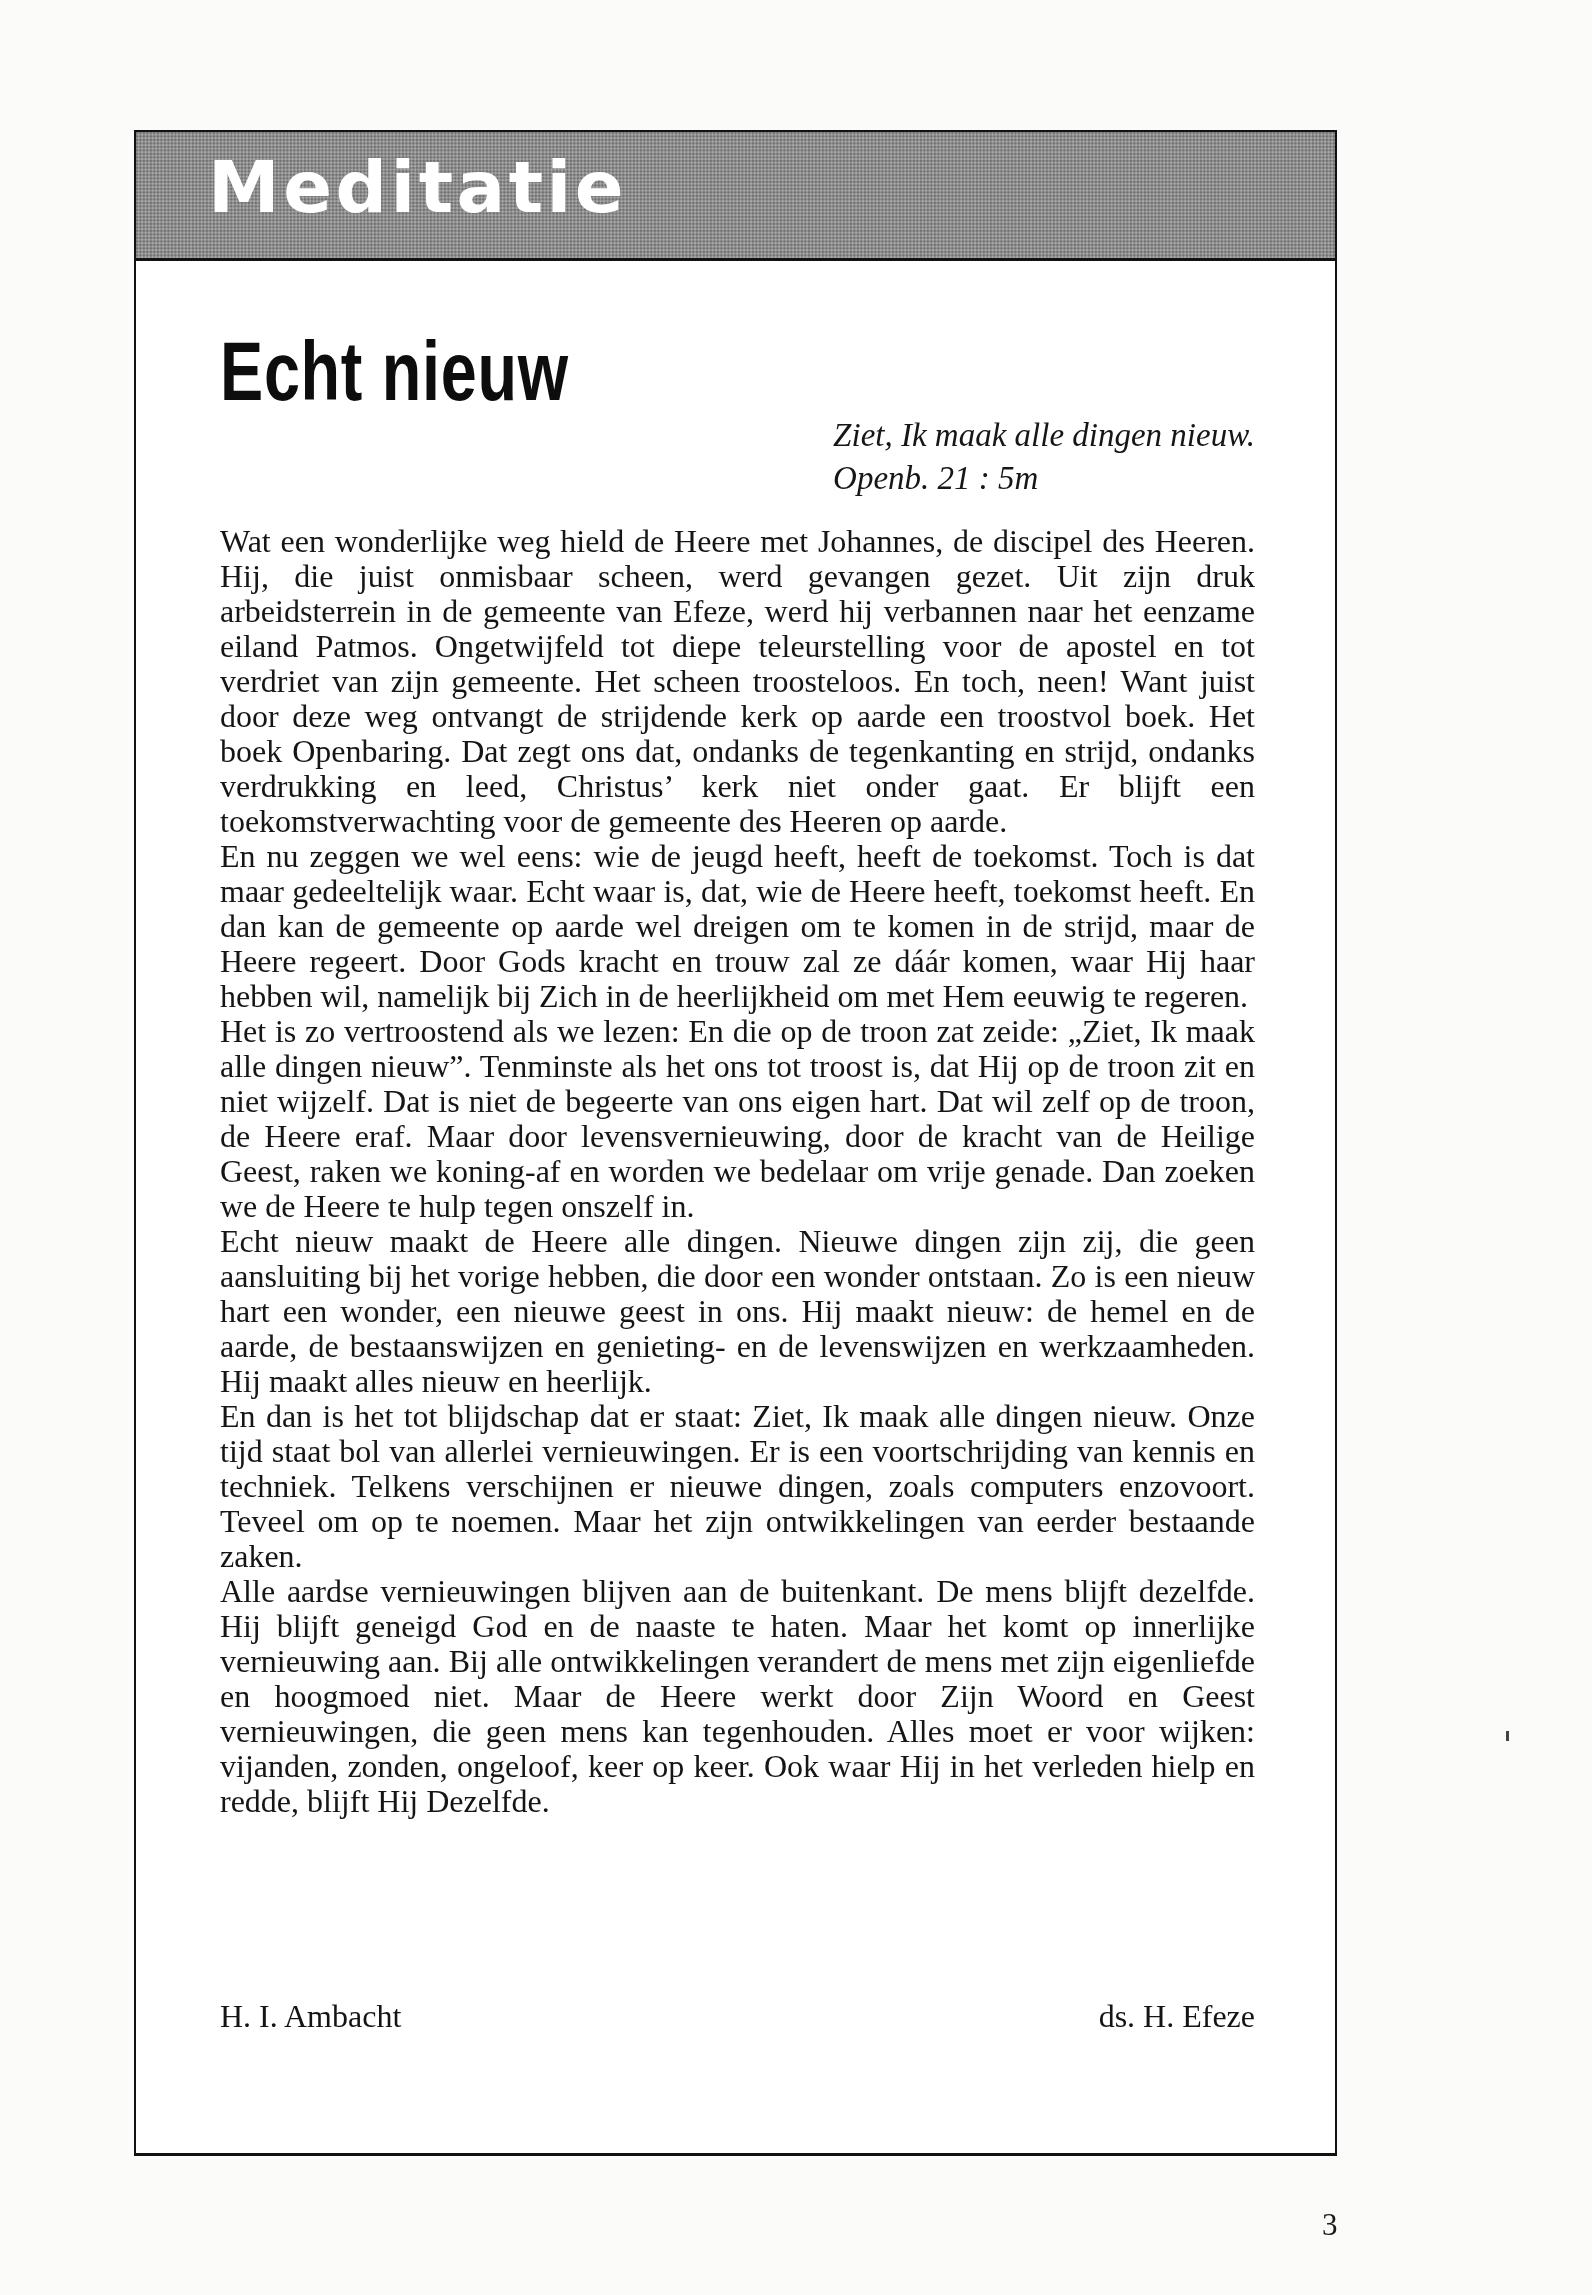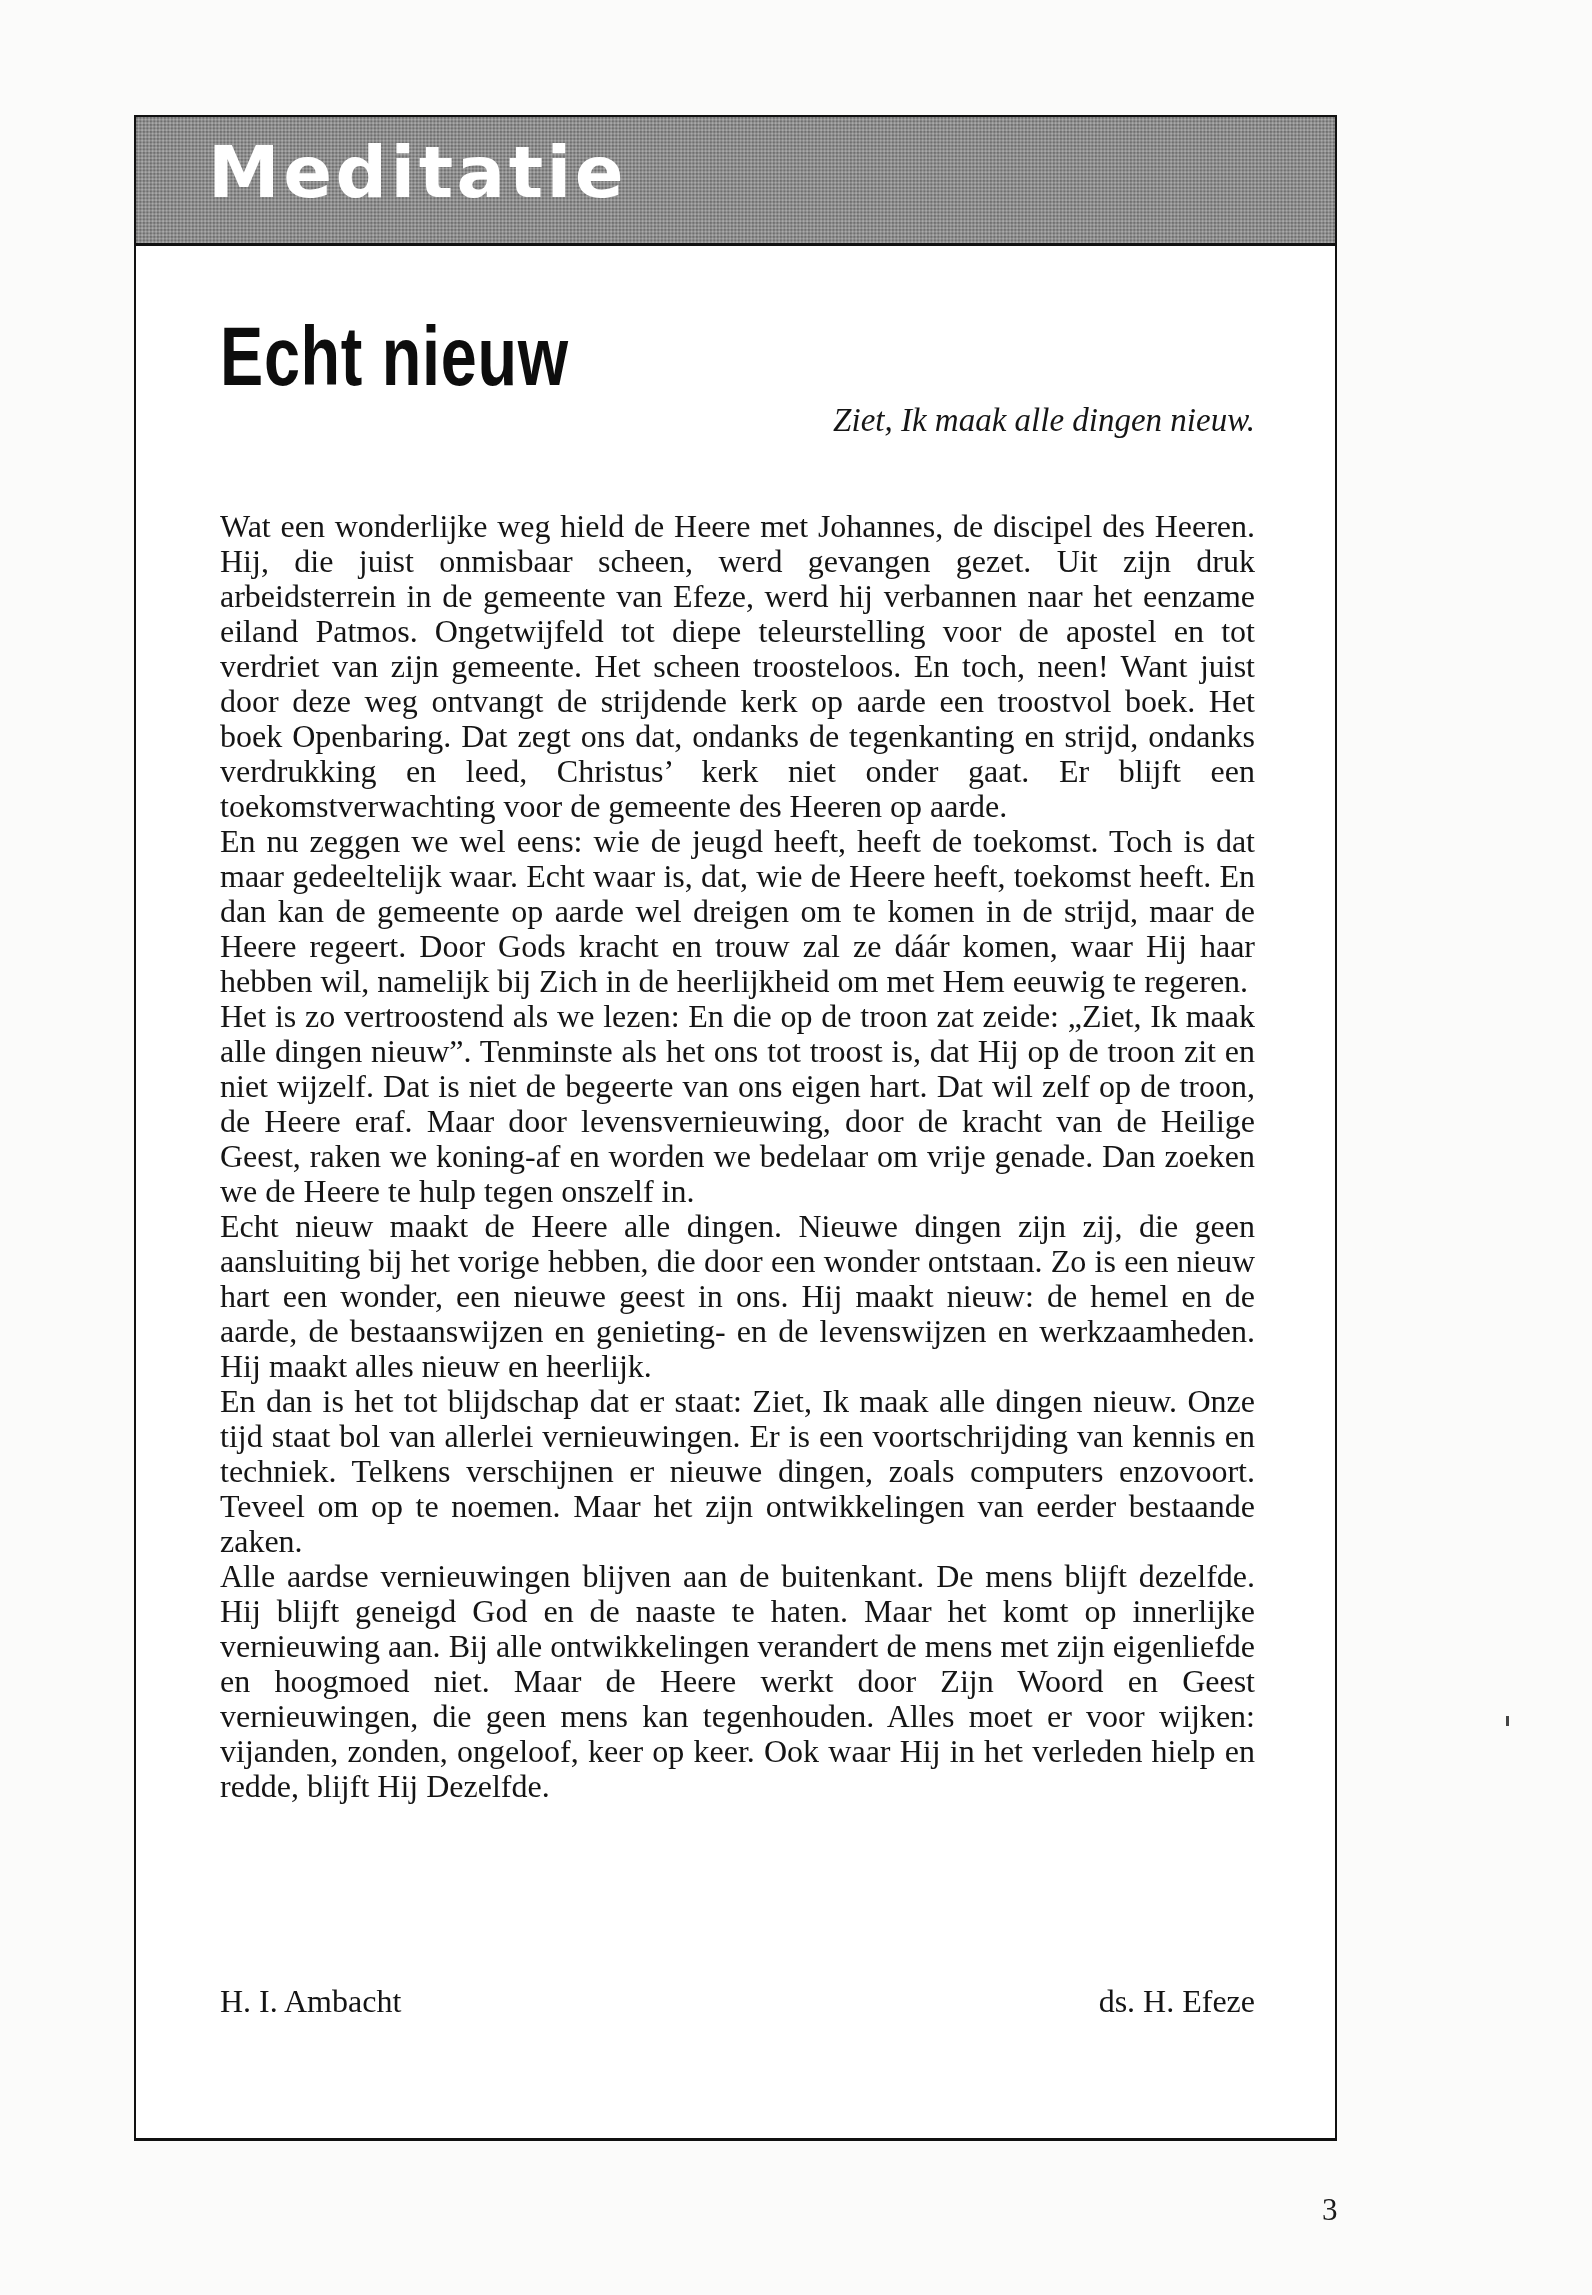--- a/index.html
+++ b/index.html
@@ -10,21 +10,21 @@
       width: 1592px;
       height: 2295px;
       background: #fbfbfa;
       position: relative;
       overflow: hidden;
       font-family: "Liberation Serif", "DejaVu Serif", serif;
       color: #141414;
     }
     .page {
       position: absolute;
-      left: 0; top: 0;
+      left: 0; top: 15px;
       width: 1592px; height: 1665px;
     }
     .frame {
       position: absolute;
       left: 134px;
       top: 115px;
       width: 1199px;
       height: 2021px;
       border: 2.6px solid #111;
       border-bottom-width: 3.5px;
@@ -123,20 +123,21 @@
 <div class="page">
   <div class="frame">
     <div class="banner">
       <div class="banner-title">Meditatie</div>
     </div>
 
     <div class="headline">Echt nieuw</div>
 
     <div class="epigraph">
       <div>Ziet, Ik maak alle dingen nieuw.</div>
+      <div>Openb. 21 : 5m</div>
     </div>
 
     <div class="body-text">
       <p>Wat een wonderlijke weg hield de Heere met Johannes, de discipel des Heeren. Hij, die juist onmisbaar scheen, werd gevangen gezet. Uit zijn druk arbeidsterrein in de gemeente van Efeze, werd hij verbannen naar het eenzame eiland Patmos. Ongetwijfeld tot diepe teleurstelling voor de apostel en tot verdriet van zijn gemeente. Het scheen troosteloos. En toch, neen! Want juist door deze weg ontvangt de strijdende kerk op aarde een troostvol boek. Het boek Openbaring. Dat zegt ons dat, ondanks de tegenkanting en strijd, ondanks verdrukking en leed, Christus’ kerk niet onder gaat. Er blijft een toekomstverwachting voor de gemeente des Heeren op aarde.</p>
       <p>En nu zeggen we wel eens: wie de jeugd heeft, heeft de toekomst. Toch is dat maar gedeeltelijk waar. Echt waar is, dat, wie de Heere heeft, toekomst heeft. En dan kan de gemeente op aarde wel dreigen om te komen in de strijd, maar de Heere regeert. Door Gods kracht en trouw zal ze dáár komen, waar Hij haar hebben wil, namelijk bij Zich in de heerlijkheid om met Hem eeuwig te regeren.</p>
       <p>Het is zo vertroostend als we lezen: En die op de troon zat zeide: „Ziet, Ik maak alle dingen nieuw”. Tenminste als het ons tot troost is, dat Hij op de troon zit en niet wijzelf. Dat is niet de begeerte van ons eigen hart. Dat wil zelf op de troon, de Heere eraf. Maar door levensvernieuwing, door de kracht van de Heilige Geest, raken we koning-af en worden we bedelaar om vrije genade. Dan zoeken we de Heere te hulp tegen onszelf in.</p>
       <p>Echt nieuw maakt de Heere alle dingen. Nieuwe dingen zijn zij, die geen aansluiting bij het vorige hebben, die door een wonder ontstaan. Zo is een nieuw hart een wonder, een nieuwe geest in ons. Hij maakt nieuw: de hemel en de aarde, de bestaanswijzen en genieting- en de levenswijzen en werkzaamheden. Hij maakt alles nieuw en heerlijk.</p>
       <p>En dan is het tot blijdschap dat er staat: Ziet, Ik maak alle dingen nieuw. Onze tijd staat bol van allerlei vernieuwingen. Er is een voortschrijding van kennis en techniek. Telkens verschijnen er nieuwe dingen, zoals computers enzovoort. Teveel om op te noemen. Maar het zijn ontwikkelingen van eerder bestaande zaken.</p>
       <p>Alle aardse vernieuwingen blijven aan de buitenkant. De mens blijft dezelfde. Hij blijft geneigd God en de naaste te haten. Maar het komt op innerlijke vernieuwing aan. Bij alle ontwikkelingen verandert de mens met zijn eigenliefde en hoogmoed niet. Maar de Heere werkt door Zijn Woord en Geest vernieuwingen, die geen mens kan tegenhouden. Alles moet er voor wijken: vijanden, zonden, ongeloof, keer op keer. Ook waar Hij in het verleden hielp en redde, blijft Hij Dezelfde.</p>
     </div>

